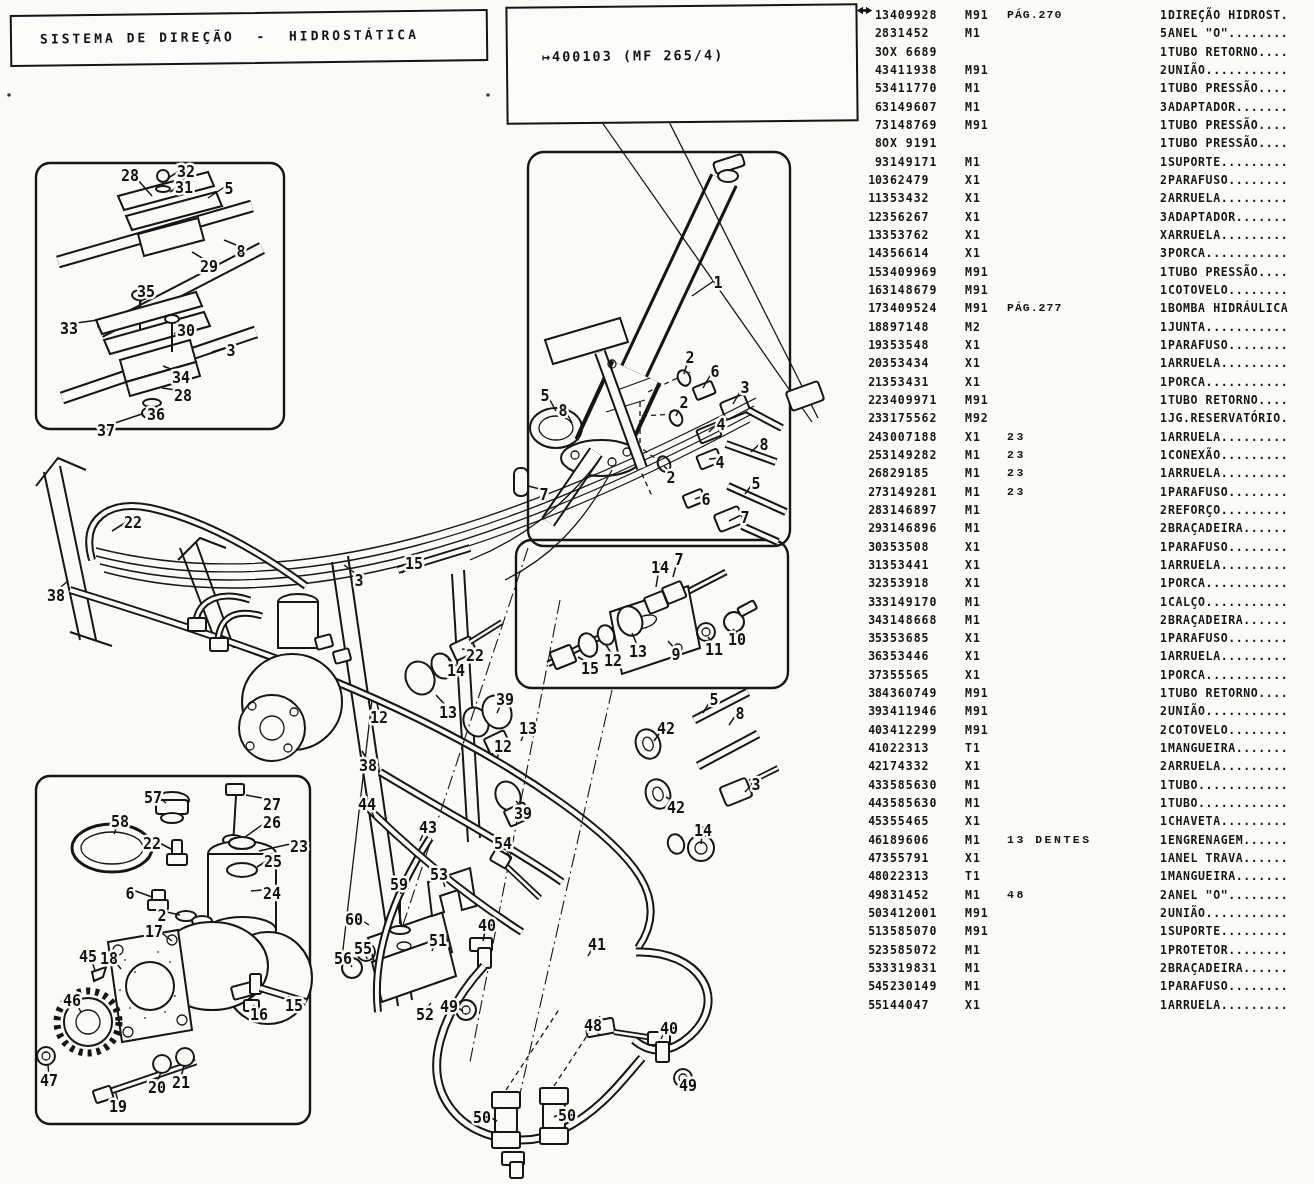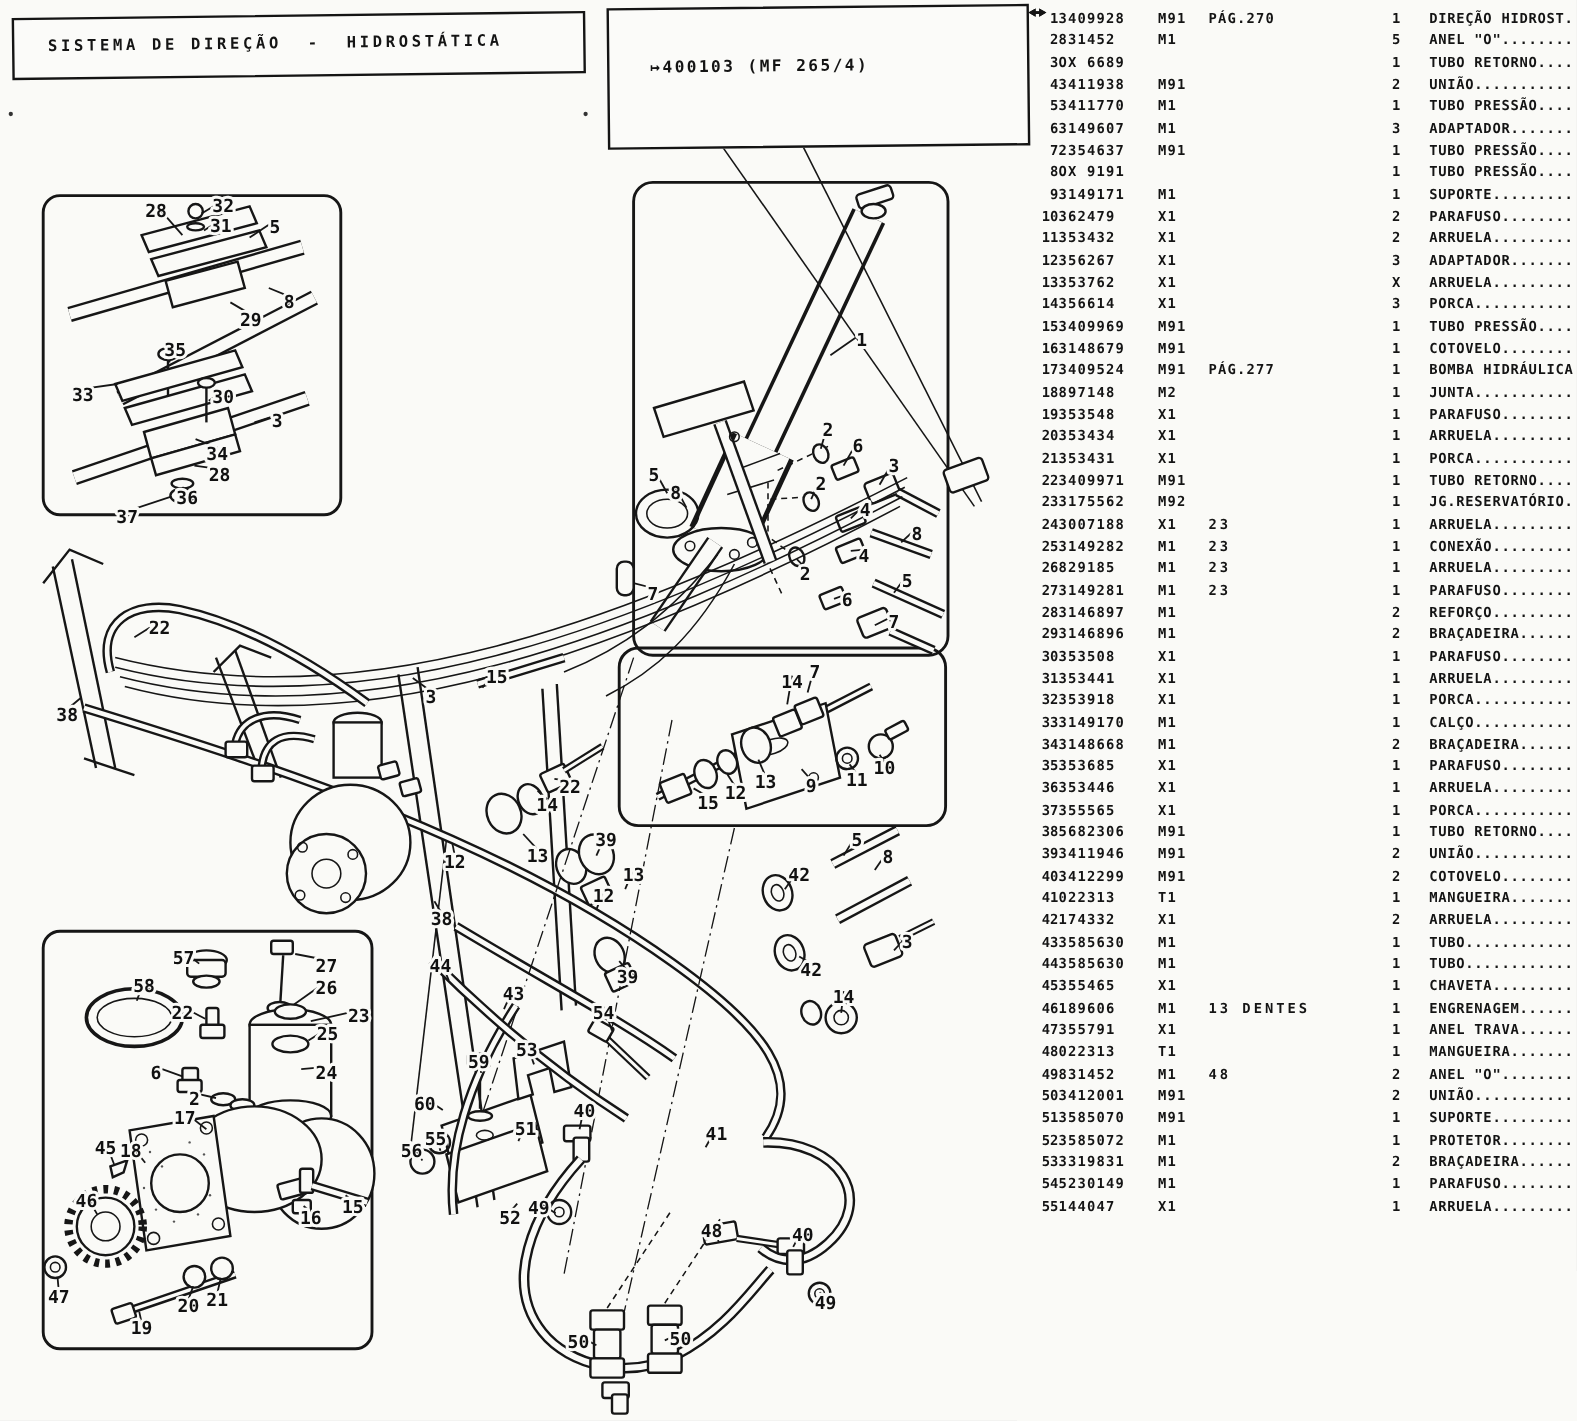--- a/index.html
+++ b/index.html
@@ -23,25 +23,25 @@
   #title-box{left:10px;top:12px;width:474px;height:48px;transform:rotate(-0.7deg);}
   #title-box .t{position:absolute;left:28px;top:15px;font-size:13px;font-weight:bold;letter-spacing:3px;white-space:pre;}
   #model-box{left:506px;top:5px;width:348px;height:114px;transform:rotate(-0.6deg);}
   #model-box .t{position:absolute;left:34px;top:40px;font-size:13.5px;font-weight:bold;letter-spacing:2px;white-space:pre;}
   
   #parts{position:absolute;left:856px;top:6px;width:458px;}
   .prow{display:flex;height:18.34px;line-height:18.34px;font-size:11.5px;font-weight:bold;white-space:pre;}
   .c-item{width:26px;text-align:right;}
   .c-part{width:76px;text-align:left;letter-spacing:1px;}
   .c-code{width:42px;margin-left:7px;letter-spacing:1px;}
-  .c-note{width:140px;display:flex;align-items:flex-end;}
+  .c-note{width:140px;display:flex;align-items:flex-end;font-family:Liberation Mono, monospace;}
   .notetxt{letter-spacing:2.5px;margin-right:6px;}
   .refwrap{display:inline-flex;align-items:center;gap:4px;letter-spacing:1px;}
   .c-qty{width:20px;text-align:right;}
-  .c-desc{flex:1;margin-left:24px;letter-spacing:0.6px;}
+  .c-desc{flex:1;margin-left:1px;letter-spacing:0.6px;}
 </style>
 </head>
 <body>
 
 <div class="page">
 
   <svg width="1314" height="1184" viewBox="0 0 1314 1184">
 
     <circle cx="9" cy="95" r="1.8" fill="#333"></circle>
     <circle cx="488" cy="95" r="1.8" fill="#333"></circle>
@@ -607,21 +607,21 @@
         <span class="c-code">M1</span>
         <span class="c-note">
           
           
         </span>
         <span class="c-qty">3</span>
         <span class="c-desc">ADAPTADOR.......</span>
       </div>
       <div class="prow">
         <span class="c-item">7</span>
-        <span class="c-part">2354637</span>
+        <span class="c-part">3148769</span>
         <span class="c-code">M91</span>
         <span class="c-note">
           
           
         </span>
         <span class="c-qty">1</span>
         <span class="c-desc">TUBO PRESSÃO....</span>
       </div>
       <div class="prow">
         <span class="c-item">8</span>
@@ -954,21 +954,21 @@
         <span class="c-code">X1</span>
         <span class="c-note">
           
           
         </span>
         <span class="c-qty">1</span>
         <span class="c-desc">PORCA...........</span>
       </div>
       <div class="prow">
         <span class="c-item">38</span>
-        <span class="c-part">5682306</span>
+        <span class="c-part">4360749</span>
         <span class="c-code">M91</span>
         <span class="c-note">
           
           
         </span>
         <span class="c-qty">1</span>
         <span class="c-desc">TUBO RETORNO....</span>
       </div>
       <div class="prow">
         <span class="c-item">39</span>

